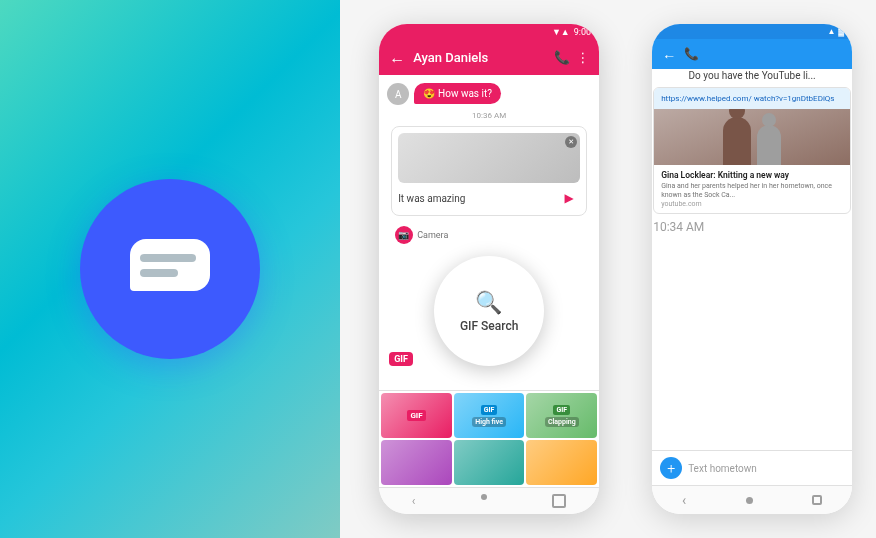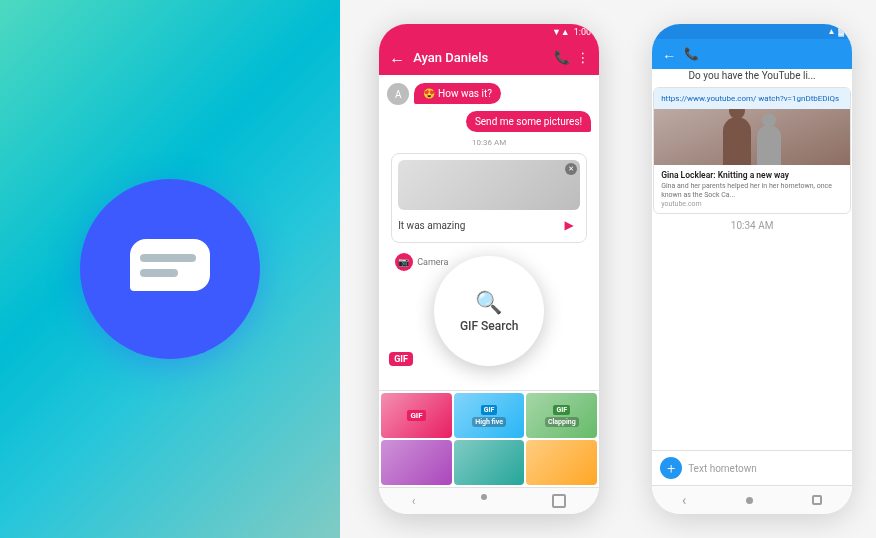--- a/index.html
+++ b/index.html
@@ -503,23 +503,23 @@
     .yt-desc {
       font-size: 7px;
       color: #757575;
       line-height: 1.3;
     }
     .yt-site {
       font-size: 7px;
       color: #9e9e9e;
     }
     .right-timestamp {
-      font-size: 10px;
+      font-size: 12px;
       color: #9e9e9e;
-      text-align: center;
+      text-align: left;
     }
     .right-input-row {
       display: flex;
       align-items: center;
       gap: 6px;
       border-top: 1px solid #e0e0e0;
       padding: 6px 8px;
     }
     .add-btn {
       width: 22px;
@@ -561,39 +561,36 @@
   </div>
 </div>
 
 <div class="right-panels">
 
   <div class="center-phone-wrapper">
     <div class="center-phone phone-mockup">
 
       <div class="phone-status-bar">
         <span>▼▲</span>
-        <span>1:00</span>
+        <span>9:00</span>
       </div>
 
       <div class="phone-toolbar">
         <span class="toolbar-back">←</span>
         <span class="toolbar-title">Ayan Daniels</span>
         <span class="toolbar-icons">
           <span>📞</span>
           <span>⋮</span>
         </span>
       </div>
 
       <div class="chat-area">
         <div class="chat-bubble-received">
           <div class="avatar-sm">A</div>
           <div class="bubble-pink">😍 How was it?</div>
-        </div>
-        <div style="display:flex; justify-content:flex-end;">
-          <div class="bubble-sent">Send me some pictures!</div>
         </div>
         <div class="timestamp">10:36 AM</div>
 
         <div class="attach-area">
           <div class="attach-img">
             <div class="attach-close">✕</div>
           </div>
           <div class="input-row">
             <span class="input-field">It was amazing</span>
             <div class="send-btn">▶</div>
@@ -652,21 +649,21 @@
 
       <div class="right-appbar" style="background:#2196f3;">
         <span class="right-back">←</span>
         <span class="right-call">📞</span>
       </div>
 
       <div class="right-chat">
         <div class="yt-question">Do you have the YouTube li...</div>
 
         <div class="yt-link-card">
-          <div class="yt-link-url">https://www.youtube.com/
+          <div class="yt-link-url">https://www.helped.com/
 watch?v=1gnDtbEDiQs</div>
           <div class="yt-thumb">
             <div class="yt-thumb-person">
               <div class="person-silhouette"></div>
               <div class="person-silhouette2"></div>
             </div>
           </div>
           <div class="yt-info">
             <div class="yt-title">Gina Locklear: Knitting a new way</div>
             <div class="yt-desc">Gina and her parents helped her in

